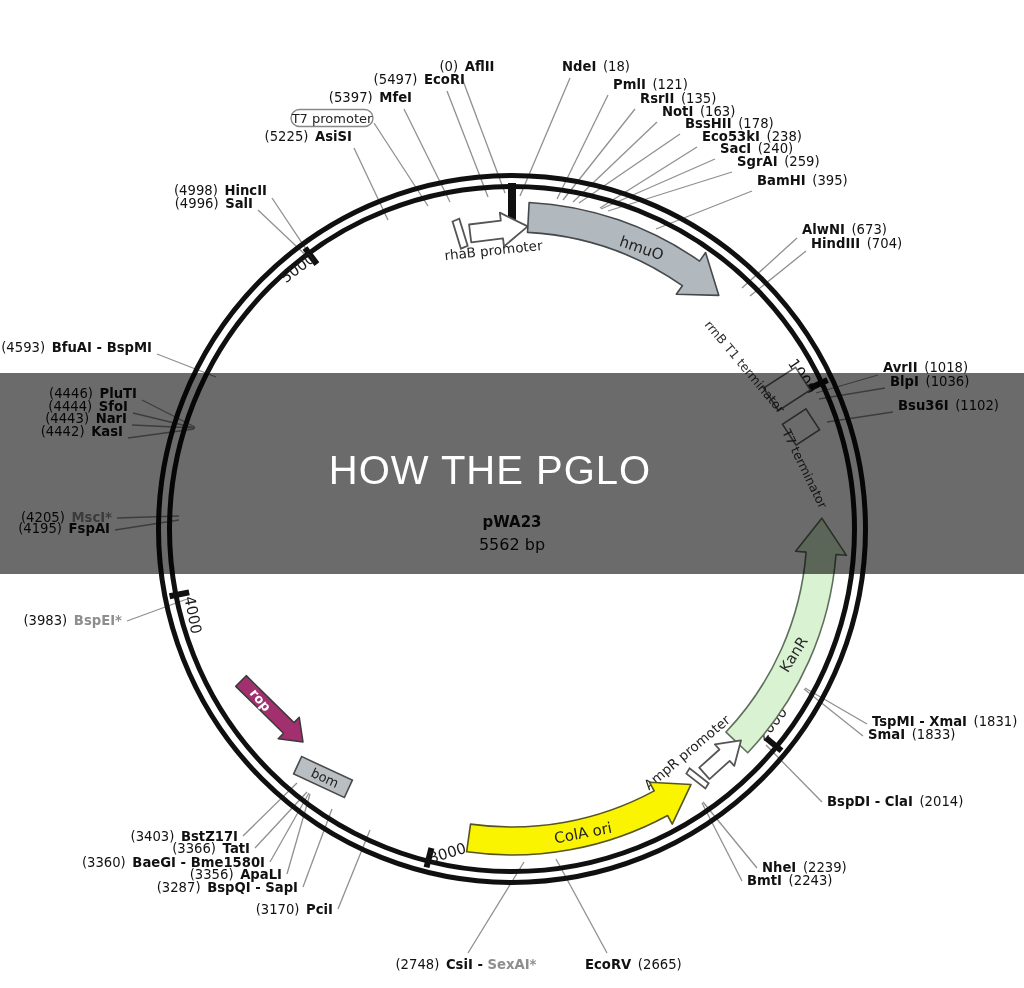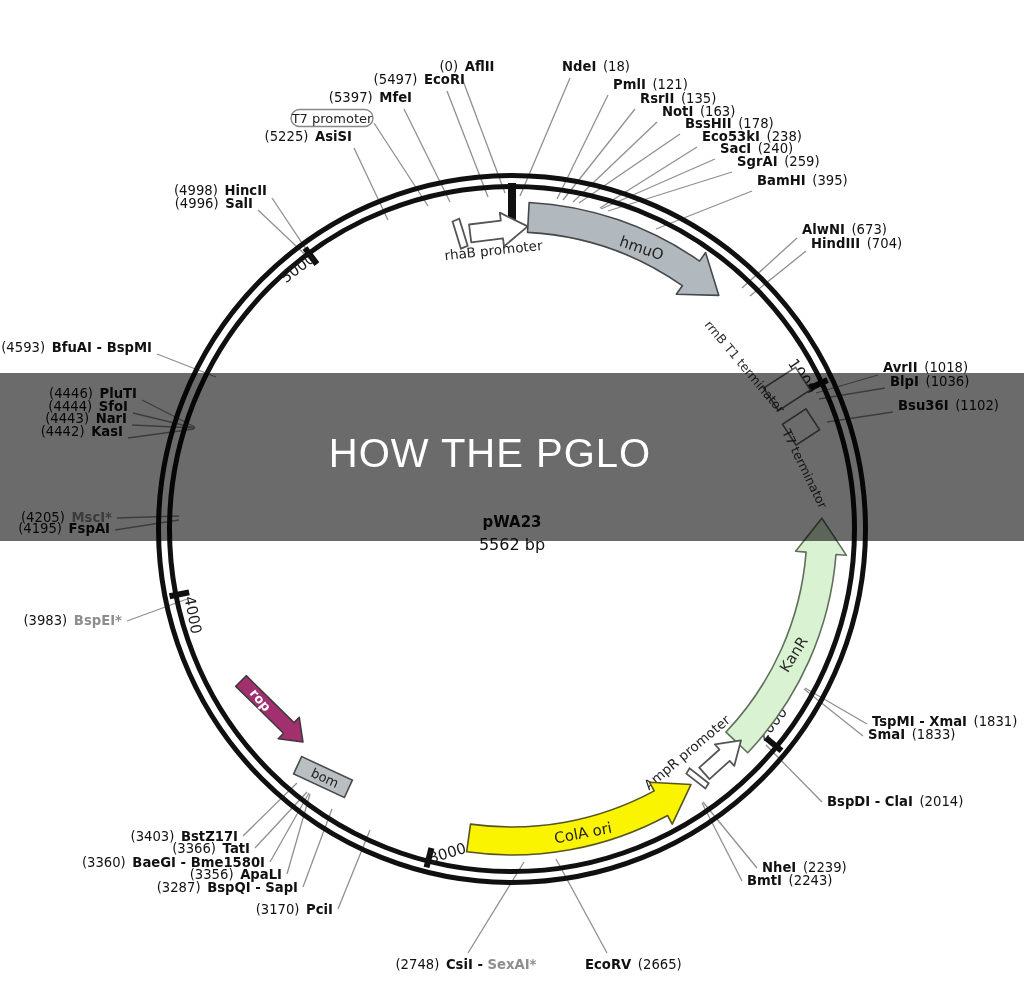--- a/index.html
+++ b/index.html
@@ -1,19 +1,19 @@
 <!DOCTYPE html>
 <html><head>
 <meta charset="utf-8">
 <style>
   html,body{margin:0;padding:0;background:#ffffff;}
   .stage{position:relative;width:1024px;height:988px;background:#ffffff;overflow:hidden;
          font-family:"DejaVu Sans",sans-serif;}
   svg text{font-family:"DejaVu Sans",sans-serif;}
-  .banner{position:absolute;left:0;top:373px;width:1024px;height:168px;
+  .banner{position:absolute;left:0;top:373px;width:1024px;height:201px;
           display:flex;flex-direction:column;align-items:center;justify-content:center;
           pointer-events:none;}
   .banner-inner{transform:translateX(-22px);text-align:center;}
   .banner-l1{font-family:"Liberation Sans",sans-serif;font-weight:400;font-size:40px;
              line-height:1.1;letter-spacing:1px;margin-bottom:8px;}
   .banner-l2{font-family:"Liberation Sans",sans-serif;font-weight:700;font-size:54px;
              line-height:1.0;letter-spacing:1px;}
 </style>
 </head>
 <body>

